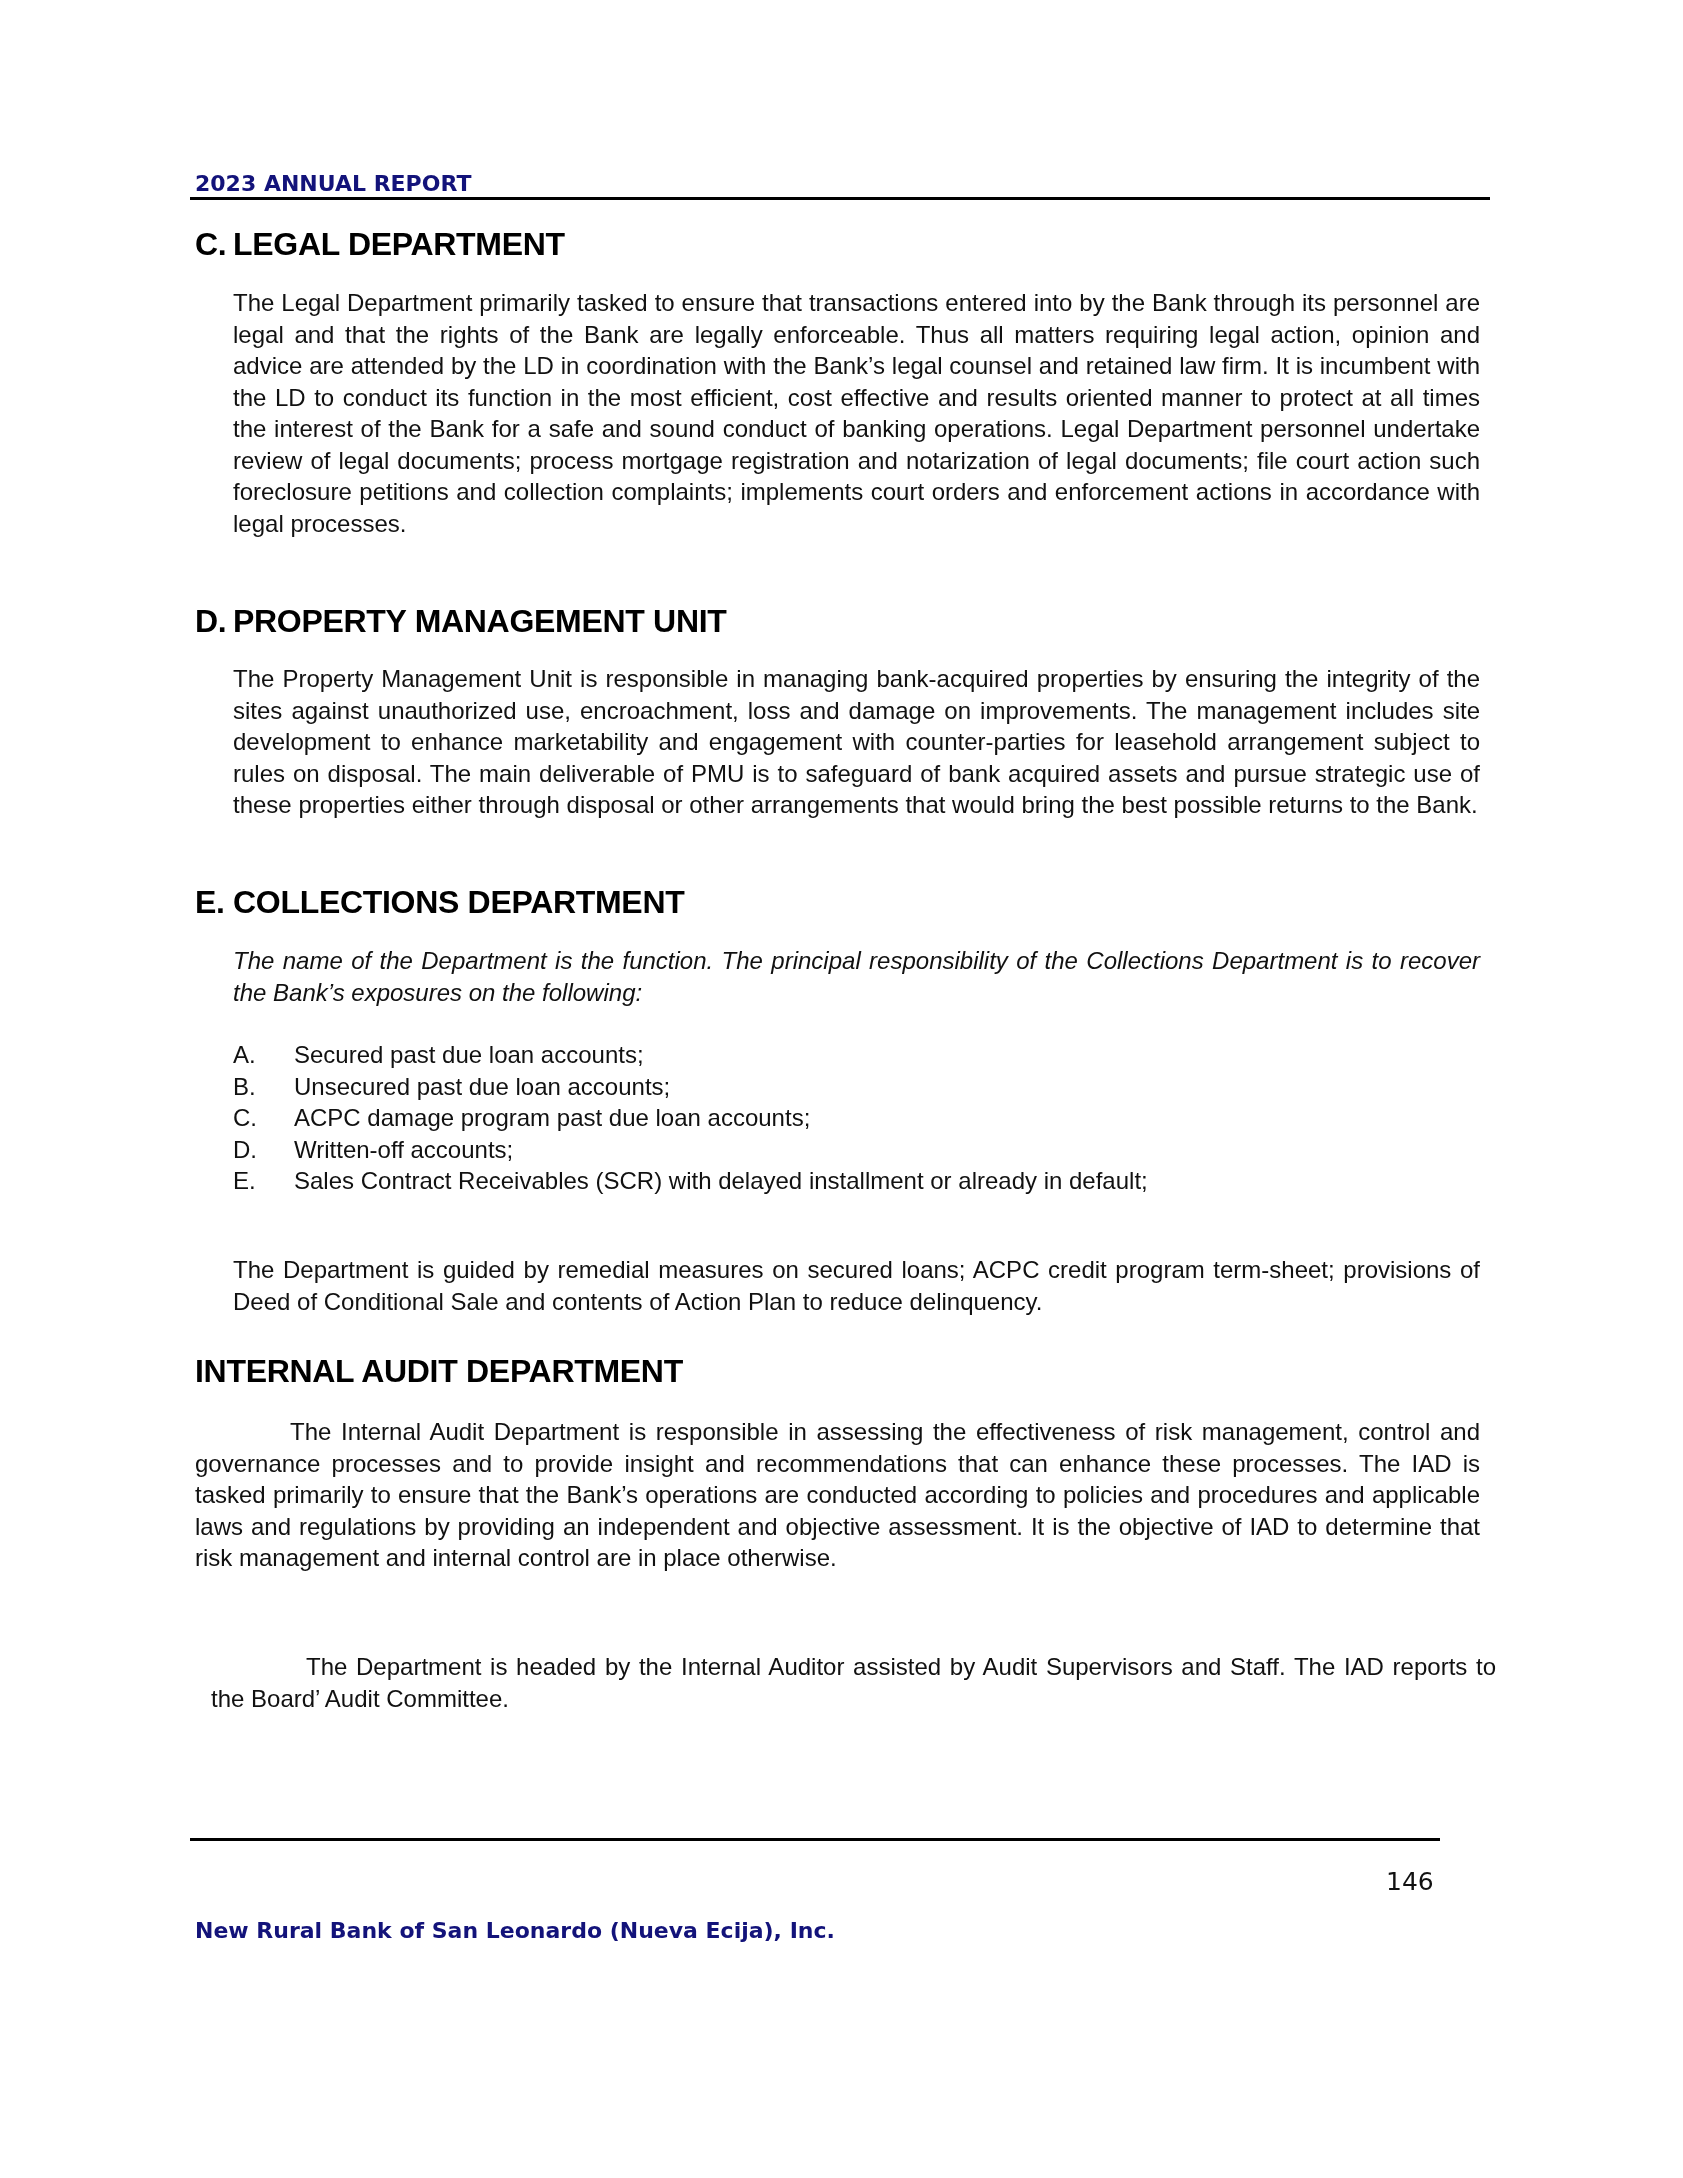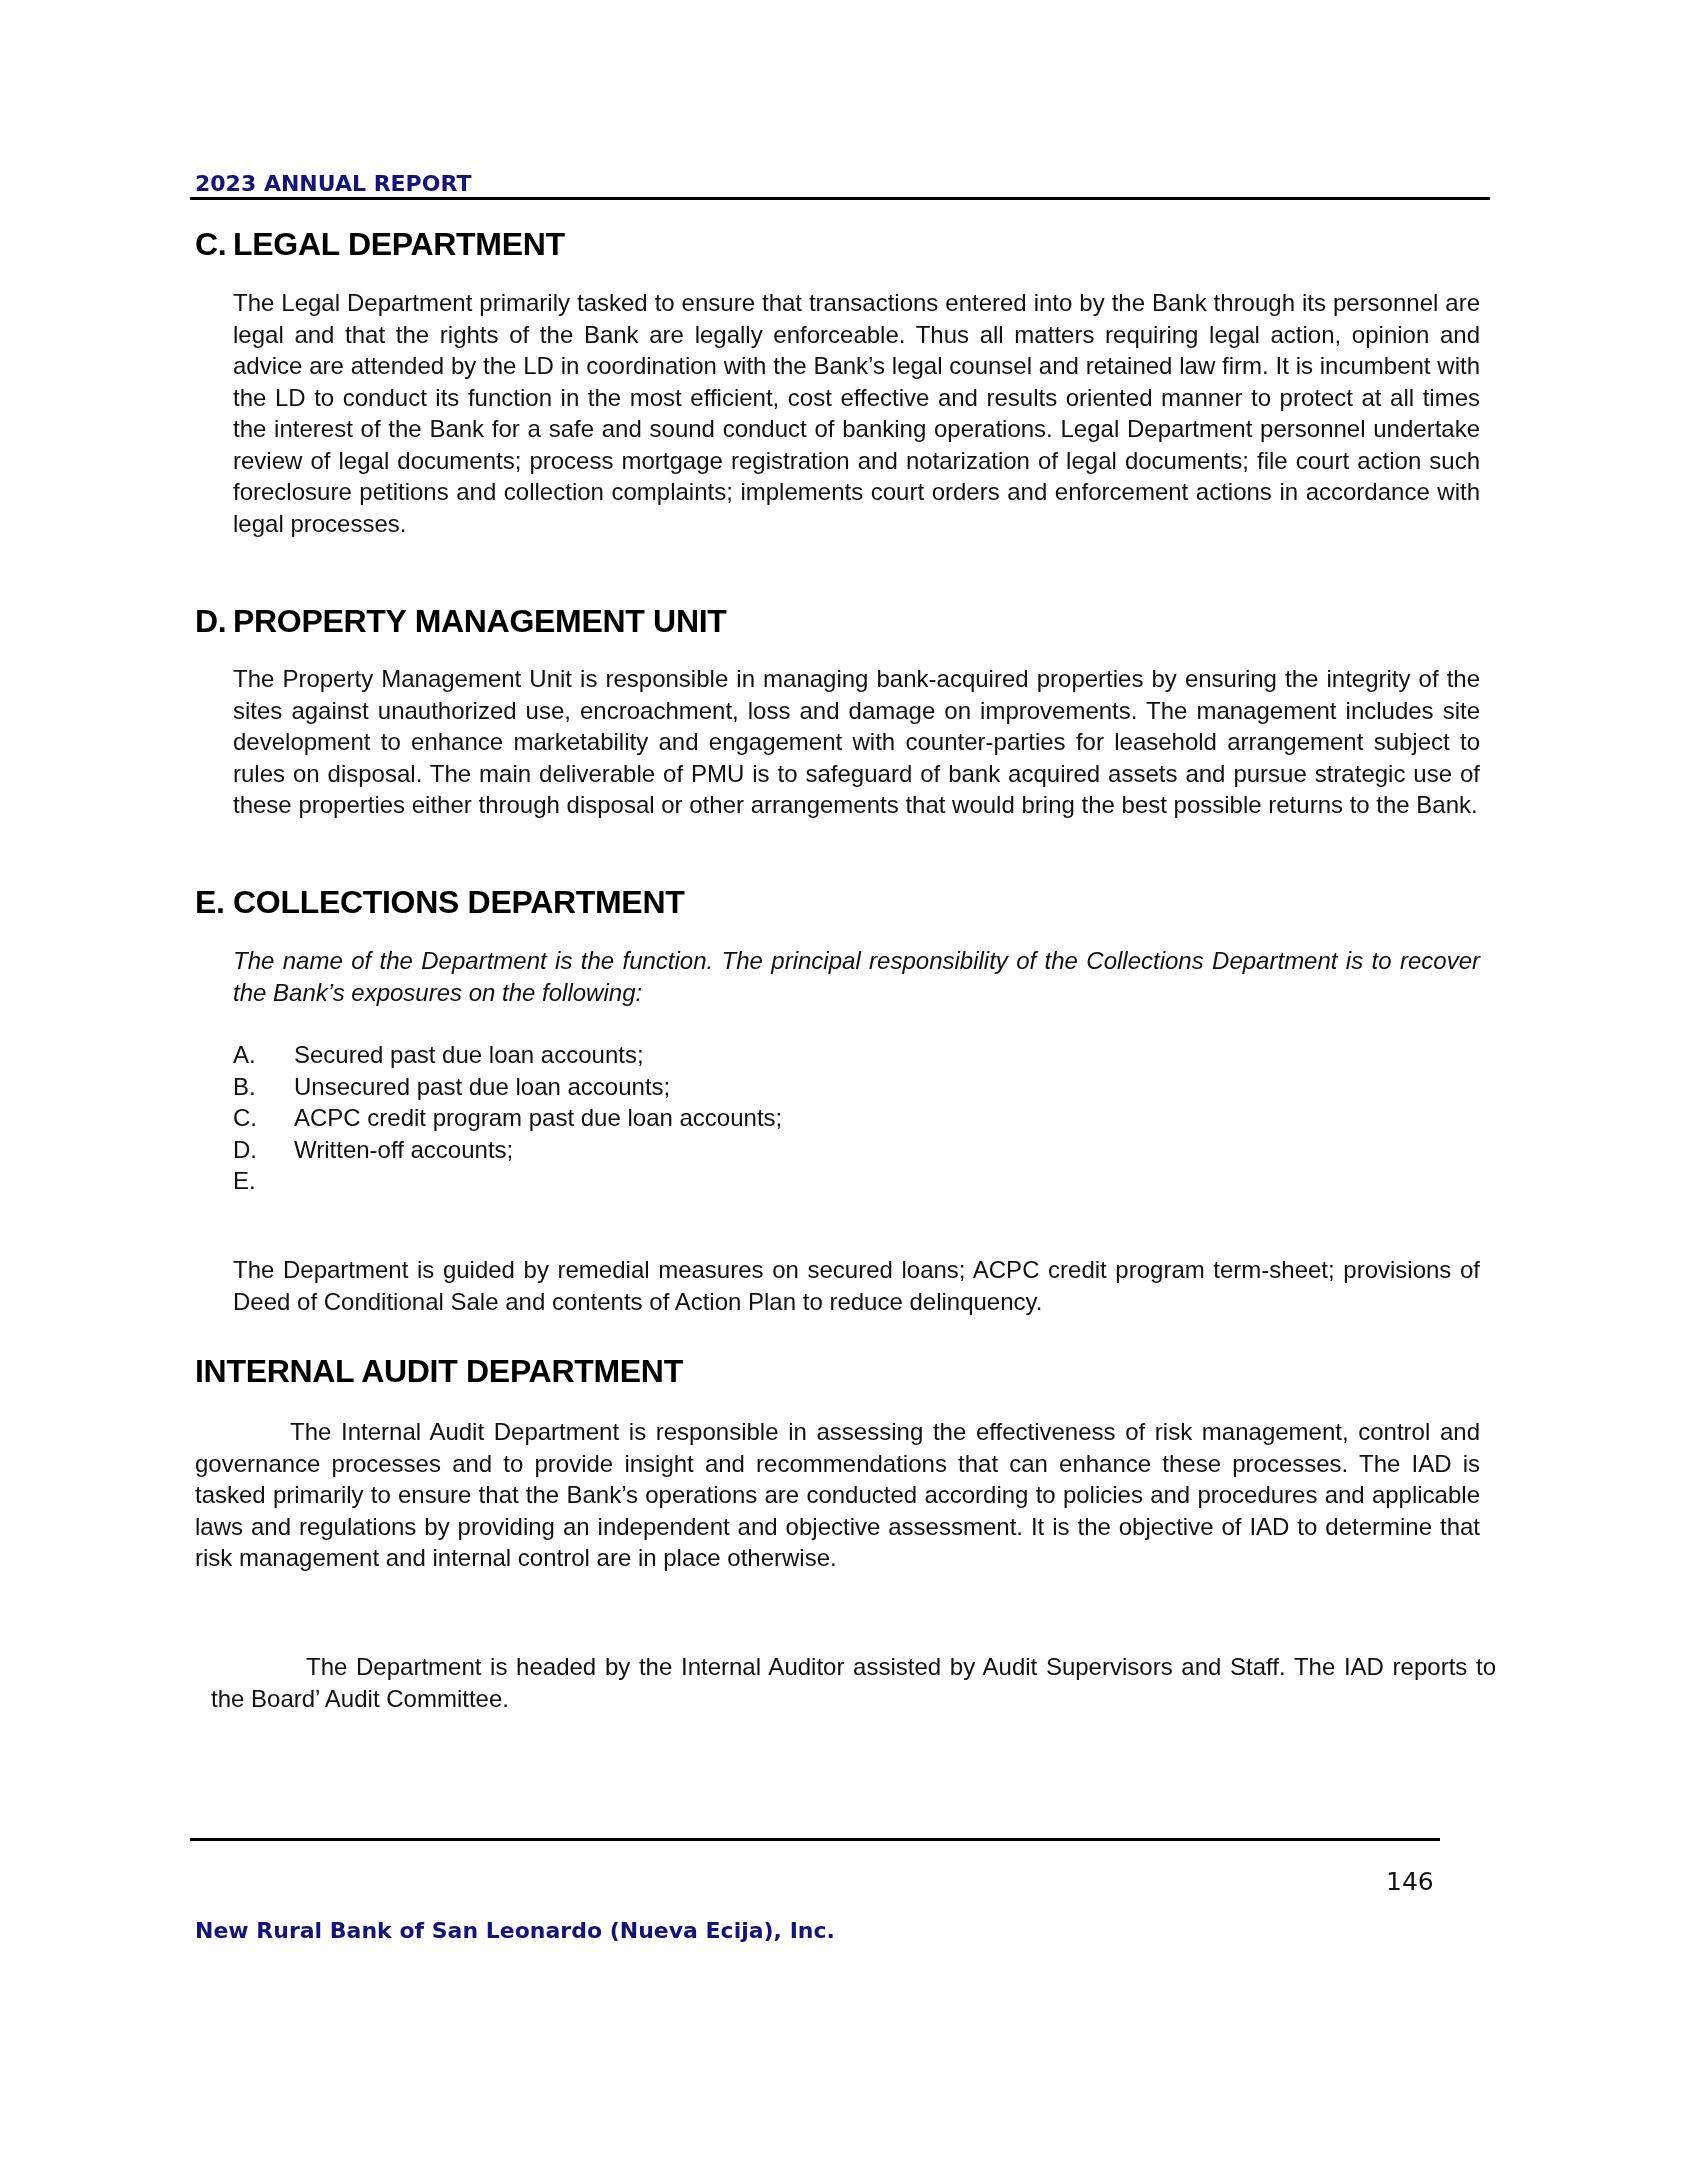--- a/index.html
+++ b/index.html
@@ -47,28 +47,29 @@
   <li>
       <span class="mark">A.</span>
       <span>Secured past due loan accounts;</span>
     </li>
   <li>
       <span class="mark">B.</span>
       <span>Unsecured past due loan accounts;</span>
     </li>
   <li>
       <span class="mark">C.</span>
-      <span>ACPC credit program past due loan accounts;</span>
+      <span>ACPC damage program past due loan accounts;</span>
     </li>
   <li>
       <span class="mark">D.</span>
       <span>Written-off accounts;</span>
     </li>
   <li>
       <span class="mark">E.</span>
+      <span>Sales Contract Receivables (SCR) with delayed installment or already in default;</span>
     </li>
 </ul>
 
 <p class="abs para ind" style="top:1254px; margin:0;">The Department is guided by remedial measures on secured loans; ACPC credit program term-sheet; provisions of Deed of Conditional Sale and contents of Action Plan to reduce delinquency.</p>
 
 <div class="abs sec-head" style="top:1353px;">
   <span>INTERNAL AUDIT DEPARTMENT</span>
 </div>
 <p class="abs para full" style="top:1416px; margin:0;"><span class="first-indent"></span><span>The Internal Audit Department is responsible in assessing the effectiveness of risk management, control and governance processes and to provide insight and recommendations that can enhance these processes. The IAD is tasked primarily to ensure that the Bank’s operations are conducted according to policies and procedures and applicable laws and regulations by providing an independent and objective assessment. It is the objective of IAD to determine that risk management and internal control are in place otherwise.</span></p>
 <p class="abs para full" style="top:1635px; margin:16px;"><span class="first-indent"></span><span>The Department is headed by the Internal Auditor assisted by Audit Supervisors and Staff. The IAD reports to the Board’ Audit Committee.</span></p>

